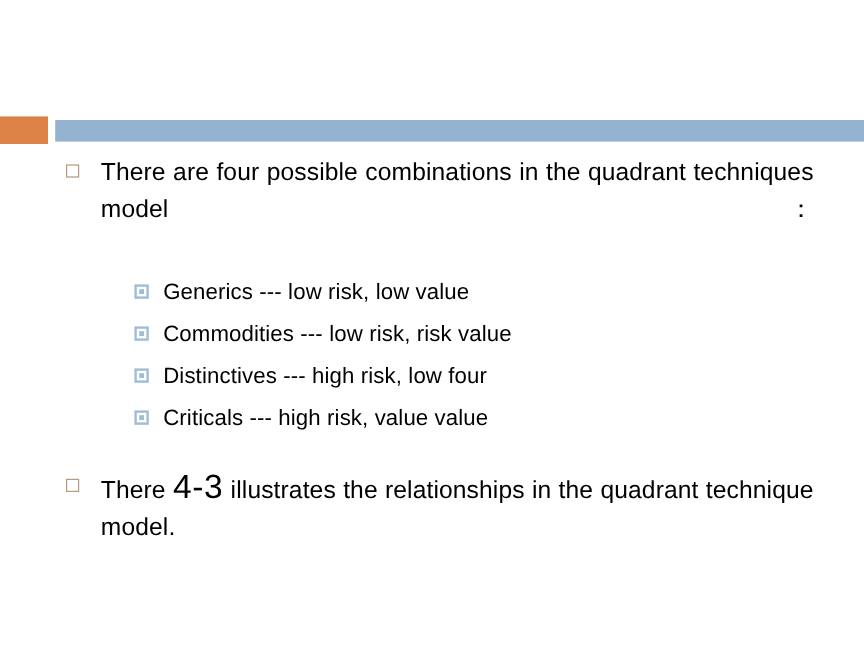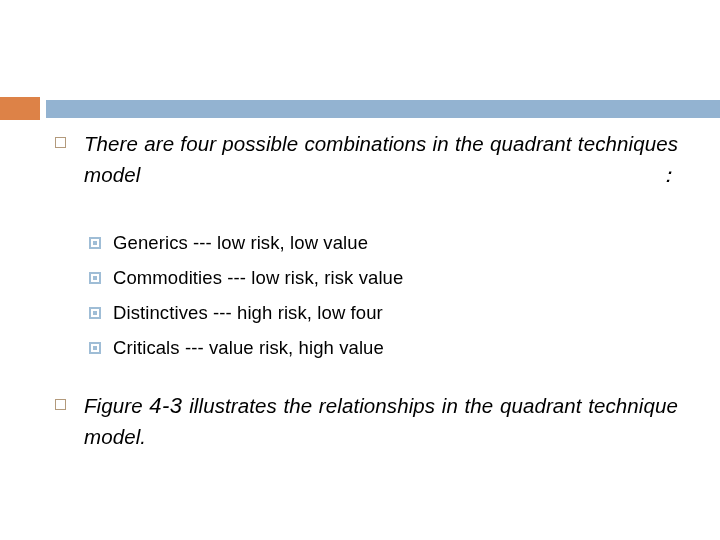--- a/index.html
+++ b/index.html
@@ -56,21 +56,20 @@
     top: 128px;
     width: 720px;
   }
 
   
   .lvl1 {
     position: relative;
     padding-left: 84px;
     padding-right: 42px;
     margin-bottom: 2px;
-    font-style: italic;
   }
   .lvl1 .bullet-l1 {
     position: absolute;
     left: 55px;
     top: 9px;
     width: 11px;
     height: 11px;
     box-sizing: border-box;
     border: 1.6px solid #b39a7c;
     background: #ffffff;
@@ -92,20 +91,21 @@
   
   .lvl2-list {
     margin-top: 9px;
     margin-bottom: 4px;
   }
   .lvl2 {
     position: relative;
     padding-left: 113px;
     margin-bottom: 9px;
     height: 26px;
+    margin-left: 23px;
   }
   .lvl2 .bullet-l2 {
     position: absolute;
     left: 89px;
     top: 7px;
     width: 12px;
     height: 12px;
     box-sizing: border-box;
     border: 2px solid #9fbdd6;
     background: #ffffff;
@@ -123,21 +123,21 @@
     font-size: 18.5px;
     line-height: 26px;
     color: #000000;
     white-space: nowrap;
     letter-spacing: 0.1px;
   }
 
   .spacer-para { height: 20px; }
 
   .figref {
-    font-size: 22px;
+    font-size: 28px;
     letter-spacing: 0.5px;
   }
 </style>
 </head>
 <body>
 
 <div class="slide">
 
   <div class="header-rule">
     <div class="rule-orange"></div>
@@ -163,26 +163,26 @@
         <span class="txt">Commodities --- low risk, risk value</span>
       </div>
 
       <div class="lvl2">
         <span class="bullet-l2"></span>
         <span class="txt">Distinctives --- high risk, low four</span>
       </div>
 
       <div class="lvl2">
         <span class="bullet-l2"></span>
-        <span class="txt">Criticals --- value risk, high value</span>
+        <span class="txt">Criticals --- high risk, value value</span>
       </div>
 
     </div>
 
     <div class="spacer-para"></div>
 
     <div class="lvl1">
       <span class="bullet-l1"></span>
-      <div class="para"><span>Figure </span><span class="figref">4-3</span><span> illustrates the relationships in the quadrant technique model.</span></div>
+      <div class="para"><span>There </span><span class="figref">4-3</span><span> illustrates the relationships in the quadrant technique model.</span></div>
     </div>
 
   </div>
 </div>
 
 </body></html>

